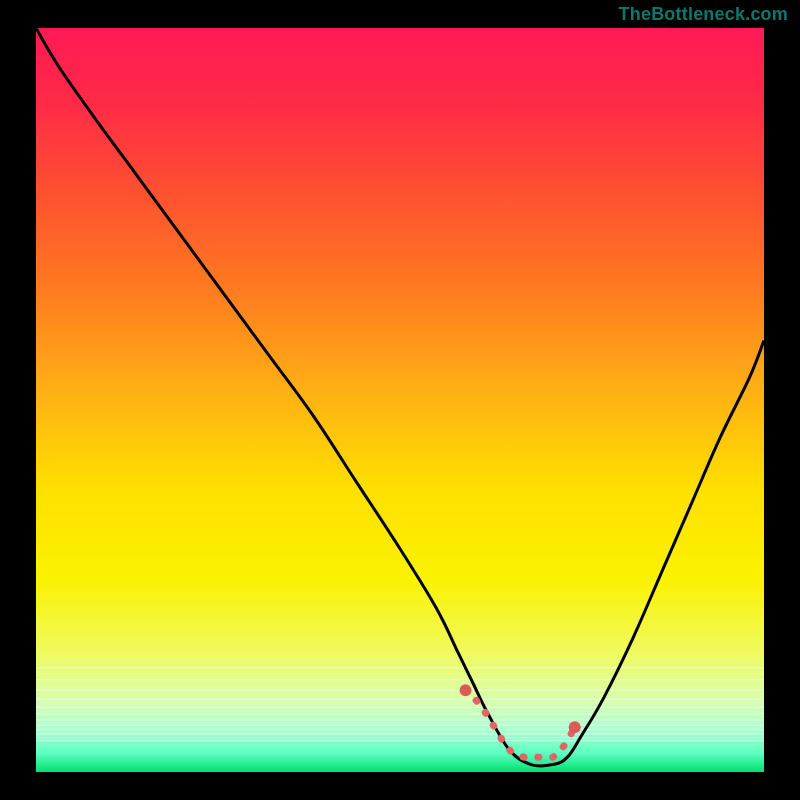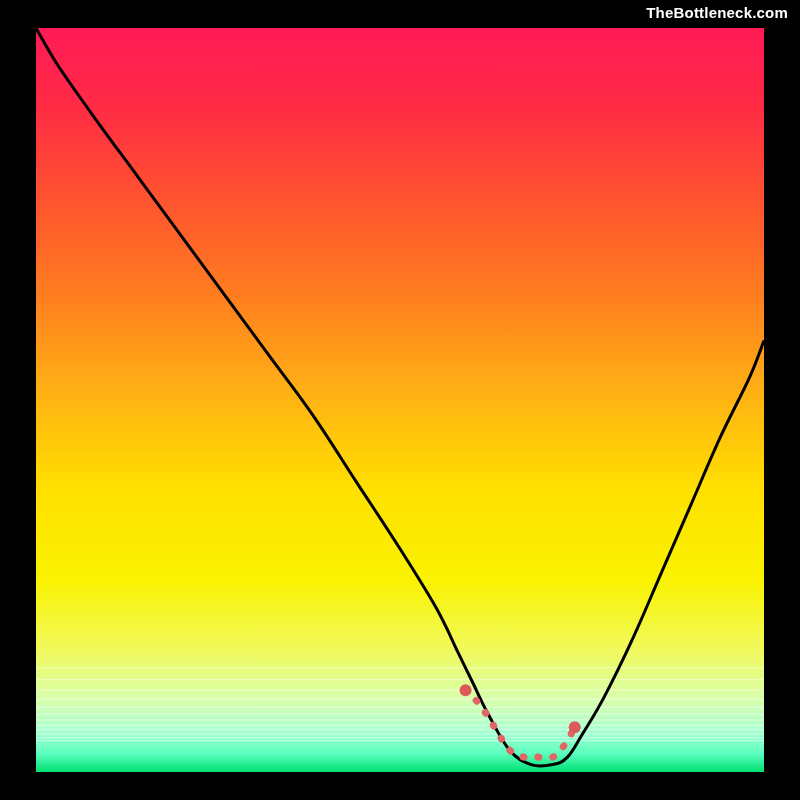--- a/index.html
+++ b/index.html
@@ -14,22 +14,22 @@
   .frame {
     position: relative;
     width: 800px;
     height: 800px;
     background: #000;
   }
   .watermark {
     position: absolute;
     top: 4px;
     right: 12px;
-    color: #ffffff;
-    font-size: 15px;
+    color: #0f766e;
+    font-size: 18px;
     font-weight: 600;
     letter-spacing: 0.2px;
   }
   svg.plot {
     position: absolute;
     left: 0;
     top: 0;
   }
 </style>
 </head>

